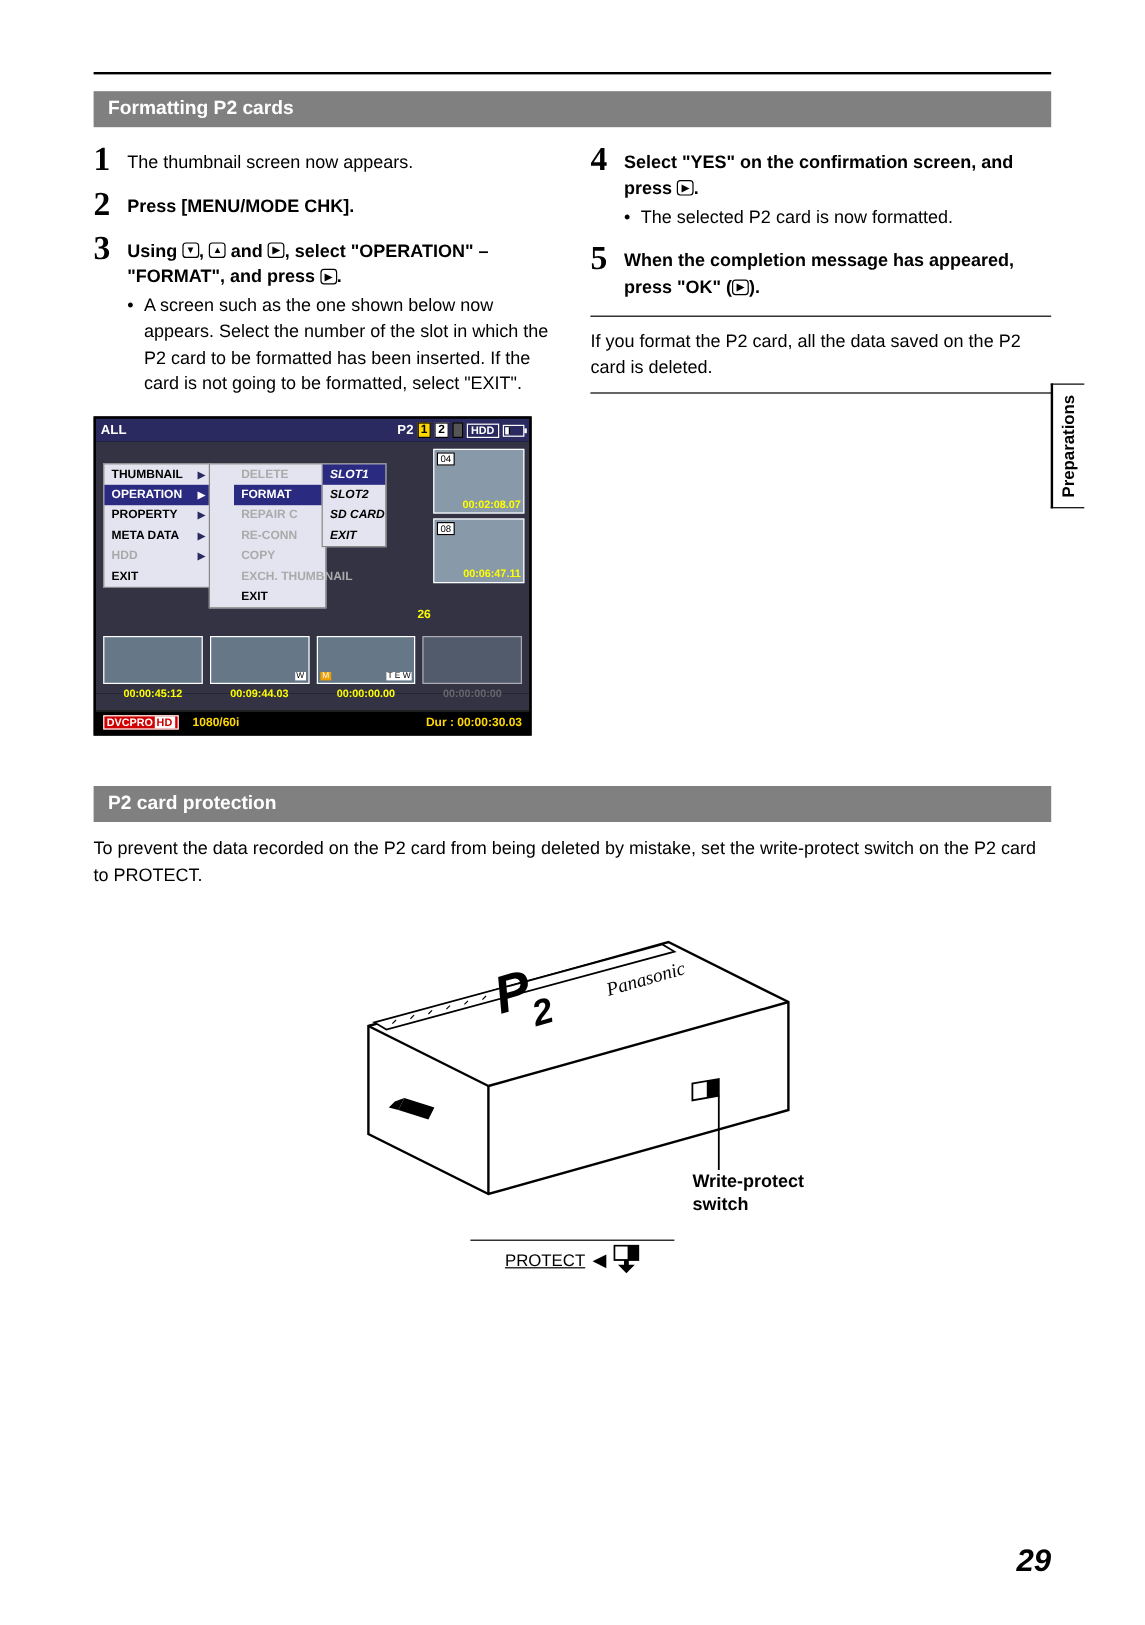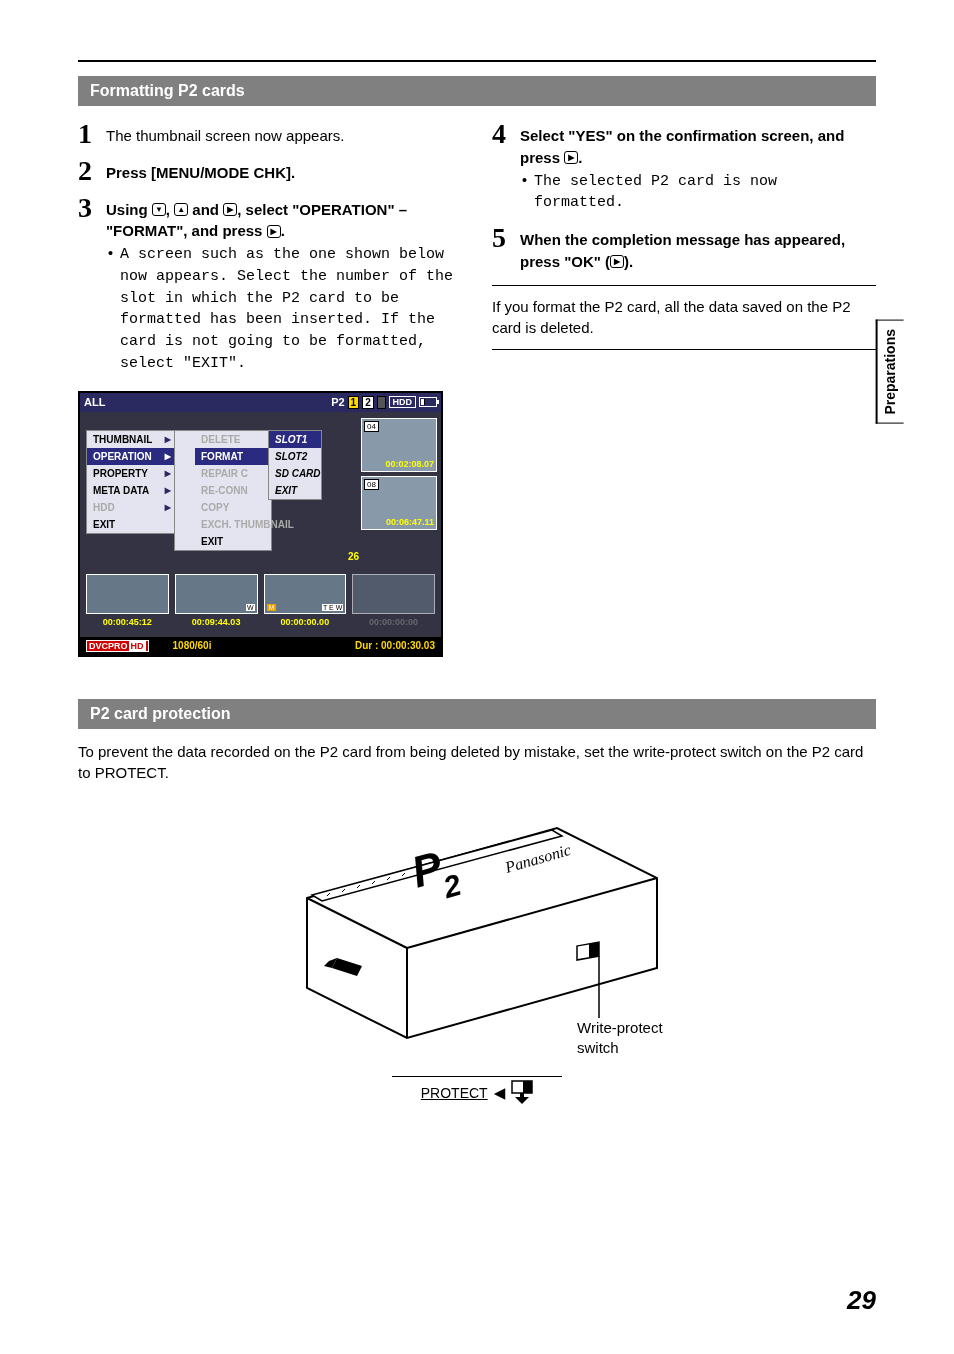--- a/index.html
+++ b/index.html
@@ -58,21 +58,20 @@
   ul.bullets {
     list-style: none;
     padding-left: 0;
     margin-top: 2px;
   }
   ul.bullets li {
     position: relative;
     padding-left: 14px;
     line-height: 1.45;
     margin-bottom: 2px;
-    font-family: Liberation Mono, monospace;
   }
   ul.bullets li::before {
     content: "•";
     position: absolute;
     left: 0;
   }
   .inline-icon {
     display: inline-block;
     border: 1px solid #000;
     border-radius: 3px;
@@ -185,40 +184,40 @@
     position:relative;
   }
   .bottom-row .bthumb .tc { position:absolute; bottom:-14px; left:0; right:0; text-align:center; color:#ff0; font-size:9px; font-weight:bold;}
   .bottom-row .bthumb .flag { position:absolute; bottom:2px; right:2px; background:#fff; color:#000; font-size:7px; padding:0 1px;}
   .bottom-row .bthumb .flag-m { position:absolute; bottom:2px; left:2px; background:#f0a000; color:#fff; font-size:7px; padding:0 2px;}
   .ss-foot {
     background:#000;
     padding: 3px 6px;
     display:flex;
     align-items:center;
-    gap:20px;
+    gap:8px;
     font-size:10px;
     border-top:1px solid #333;
   }
   .dvcpro { background:#d00000; color:#fff; font-weight:bold; padding:0 2px; font-size:9px; border:1px solid #fff;}
   .dvcpro .hd { background:#fff; color:#d00000; padding:0 2px; margin-left:1px;}
   .ss-foot .fmt { color:#ffd800; font-weight:bold; margin-left:4px;}
   .ss-foot .dur { color:#ffd800; font-weight:bold; margin-left:auto;}
   .gap { height: 42px; }
   .protect-text { line-height:1.45; margin-bottom: 24px;}
 
   .figure-wrap {
     display:flex;
     flex-direction:column;
     align-items:center;
     margin-top: 10px;
   }
   .p2card-svg { width: 400px; height: 240px; }
   .label-write {
-    font-weight: normal;
+    font-weight: bold;
     font-size: 15px;
     line-height:1.3;
   }
   .protect-detail {
     border-top:1px solid #000;
     display:flex;
     align-items:center;
     justify-content:center;
     gap:6px;
     width: 170px;

